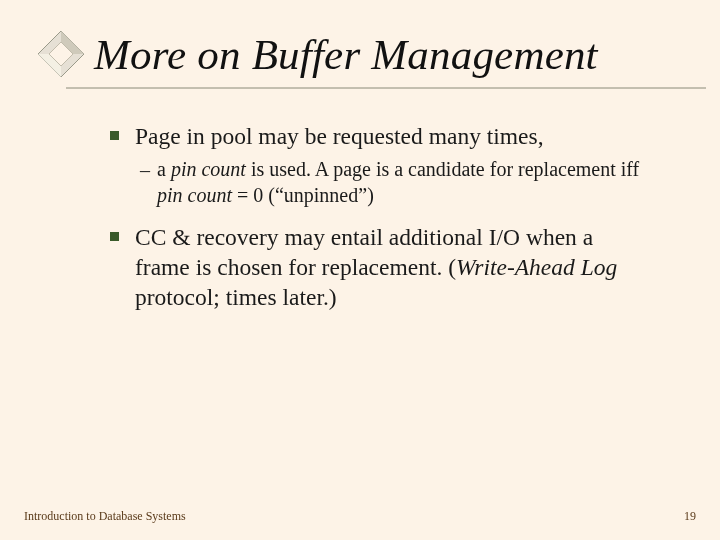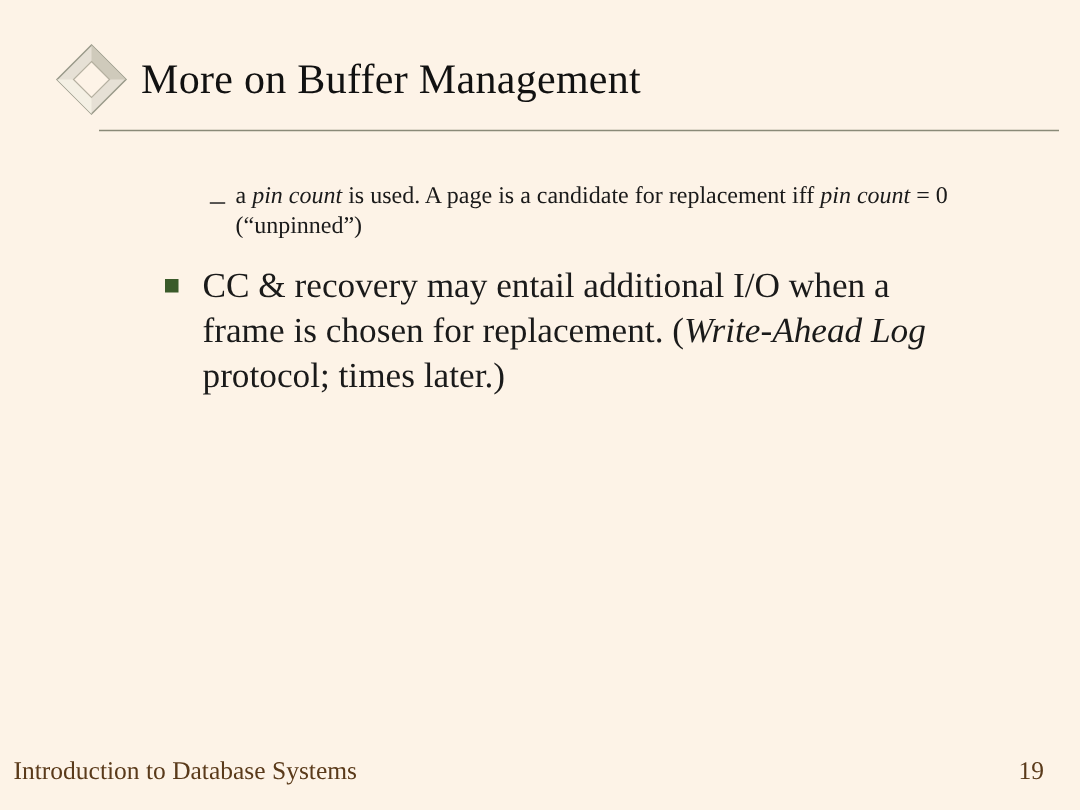--- a/index.html
+++ b/index.html
@@ -28,22 +28,23 @@
     margin-left: -4px;
   }
   .diamond {
     width: 50px;
     height: 50px;
     flex: 0 0 auto;
     margin-right: 8px;
     margin-top: -2px;
   }
   .title-text {
-    font-size: 28px;
+    font-size: 43px;
     font-weight: normal;
+    font-style: italic;
     letter-spacing: 0.2px;
     color: #111;
   }
   .title-underline {
     height: 2px;
     margin-left: 26px;
     margin-right: 10px;
     margin-bottom: 28px;
   }
   .content {
@@ -72,32 +73,32 @@
     margin-bottom: 14px;
   }
   .dash {
     font-size: 20px;
     flex: 0 0 auto;
     margin-right: 7px;
     line-height: 1.3;
     color: #222;
   }
   .b2-text {
-    font-size: 16px;
+    font-size: 20px;
     line-height: 1.28;
   }
   .ital { font-style: italic; }
   .footer {
     position: absolute;
     bottom: 16px;
-    left: 9px;
+    left: 24px;
     right: 24px;
     display: flex;
     justify-content: space-between;
-    font-size: 17px;
+    font-size: 12px;
     color: #5a3a1a;
   }
 </style>
 </head>
 <body>
 
 <div class="slide">
 
   <div class="title-row">
     <svg class="diamond" viewBox="0 0 50 50">
@@ -109,20 +110,24 @@
     <div class="title-text">More on Buffer Management</div>
   </div>
 
   <svg class="title-underline" width="640" height="4">
     <line x1="0" y1="1" x2="640" y2="1" stroke="#8a8a78" stroke-width="1"></line>
     <line x1="0" y1="3" x2="640" y2="3" stroke="#c8c4b4" stroke-width="1"></line>
   </svg>
 
   <div class="content">
 
+    <div class="b1">
+      <div class="sqbullet"></div>
+      <div class="b1-text">Page in pool may be requested many times,</div>
+    </div>
 
     <div class="b2">
       <div class="dash">–</div>
       <div class="b2-text"><span>a </span><span class="ital">pin count</span><span> is used.  A page is a candidate for replacement iff </span><span class="ital">pin count</span><span> = 0 (“unpinned”)</span></div>
     </div>
 
     <div class="b1">
       <div class="sqbullet"></div>
       <div class="b1-text"><span>CC &amp; recovery may entail additional I/O when a frame is chosen for replacement.  (</span><span class="ital">Write-Ahead Log</span><span> protocol; times later.)</span></div>
     </div>

